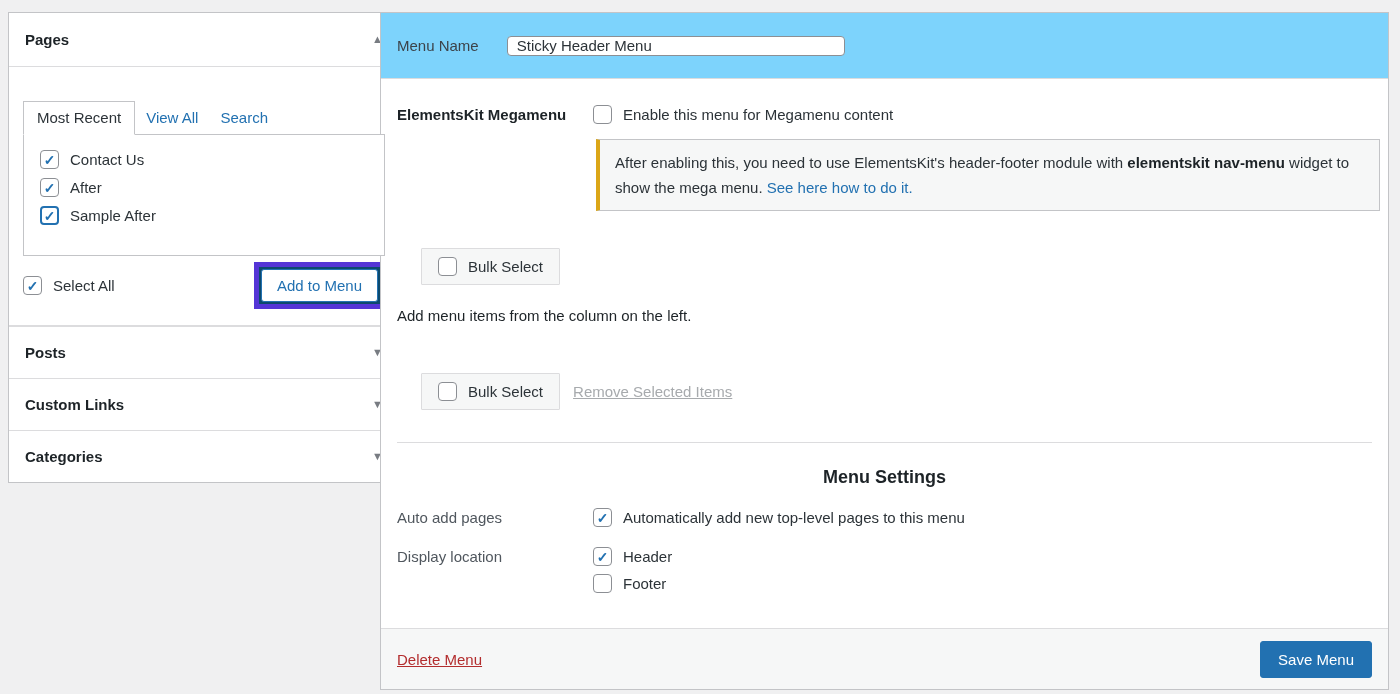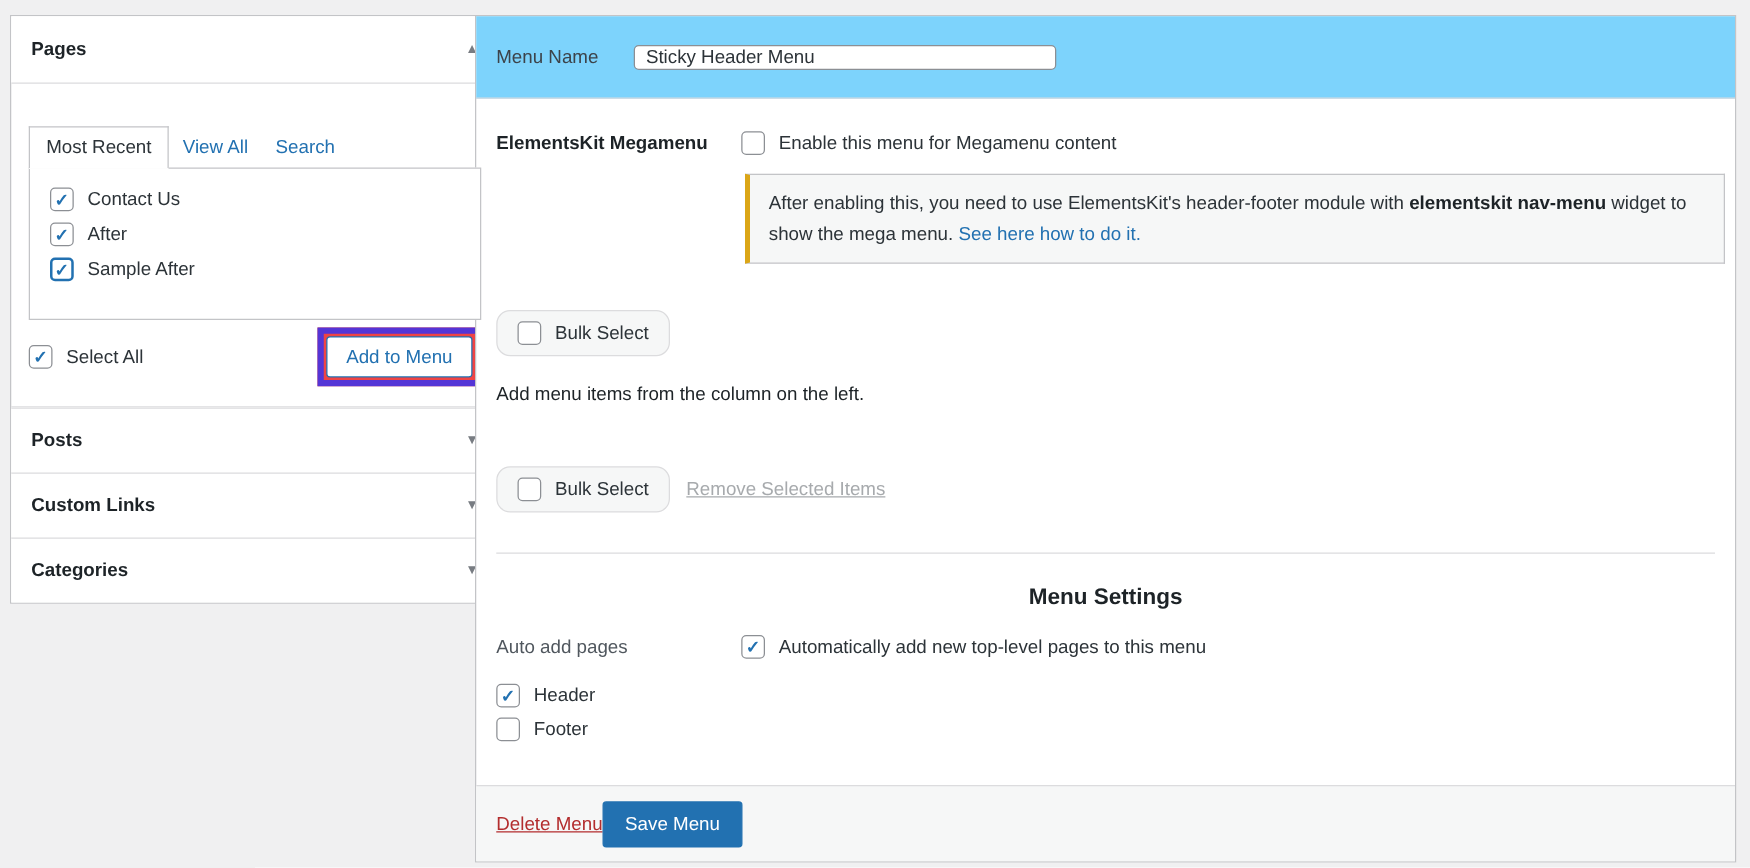--- a/index.html
+++ b/index.html
@@ -46,21 +46,21 @@
     display:inline-flex; align-items:center; justify-content:center; cursor:pointer;
   }
   .cb .check { color:#2271b1; font-size:14px; font-weight:bold; line-height:1; transform:translateY(-0.5px); }
   .cb.focused { border:2px solid #2271b1; }
 
   .button-controls { margin-top:6px; display:flex; justify-content:space-between; align-items:center; }
   .select-all { display:flex; align-items:center; cursor:pointer; }
   .select-all .cb { margin-right:11px; }
   .select-all .cb-label { font-size:15px; }
 
-  .purple-highlight { border:5px solid #5435d6; padding:2px; background:#ef4444; }
+  .purple-highlight { border:5px solid #5435d6; padding:2px; background:#0c4a6e; }
   .button-secondary {
     background:#fff; border:1px solid #2271b1; color:#2271b1;
     border-radius:3px; padding:7px 15px; font-size:15px;
     font-family:"Liberation Sans", sans-serif; cursor:pointer;
   }
 
   
   .main-card { left:380px; top:12px; width:1009px; height:678px; display:flex; flex-direction:column; }
   .menu-name-row {
     height:66px; background:#7dd3fc; border-bottom:1px solid #dcdcde;
@@ -84,44 +84,45 @@
   .notice {
     margin:15px 0 0 199px; width:784px;
     background:#f6f7f7; border:1px solid #c3c4c7; border-left:4px solid #dba617;
     padding:10px 15px; font-size:15px; line-height:25px; color:#2c3338;
   }
   .notice b { color:#1d2327; }
   .notice a { color:#2271b1; cursor:pointer; }
 
   .bulk-btn {
     margin-top:37px; display:inline-flex; align-items:center;
-    background:#f6f7f7; border:1px solid #dcdcde; border-radius:11px;
+    background:#f6f7f7; border:1px solid #dcdcde; border-radius:1px;
     padding:8px 16px; font-size:15px; color:#2c3338; cursor:pointer;
     font-family:"Liberation Sans", sans-serif;
+    margin-left:24px;
   }
   .bulk-btn .cb { margin-right:11px; background:#fff; }
 
   .empty-msg { margin-top:22px; font-size:15px; color:#1d2327; }
 
   .bulk-row2 { margin-top:49px; display:flex; align-items:center; }
   .bulk-row2 .bulk-btn { margin-top:0; }
   .remove-link { margin-left:13px; font-size:15px; color:#a7aaad; text-decoration:underline; cursor:pointer; }
 
   .divider { border:none; border-top:1px solid #dcdcde; margin-top:32px; }
 
   .settings-title { margin-top:24px; font-size:18px; font-weight:bold; color:#1d2327;text-align:center; }
 
   .settings-row { display:flex; margin-top:20px; }
   .settings-label { width:196px; flex:0 0 196px; font-size:15px; color:#50575e; padding-top:1px; }
   .settings-stack .cb-inline { margin-bottom:8px; }
   .settings-stack .cb-inline:last-child { margin-bottom:0; }
 
   .card-footer {
     flex:0 0 61px; background:#f6f7f7; border-top:1px solid #dcdcde;
-    display:flex; align-items:center; justify-content:flex-start; padding:0 16px;
+    display:flex; align-items:center; justify-content:space-between; padding:0 16px;
   }
   .delete-link { font-size:15px; color:#b32d2e; text-decoration:underline; cursor:pointer; }
   .button-primary {
     background:#2271b1; border:1px solid #2271b1; color:#fff;
     border-radius:3px; padding:9px 17px; font-size:15px;
     font-family:"Liberation Sans", sans-serif; cursor:pointer;
   }
 </style>
 </head>
 <body>
@@ -234,20 +235,21 @@
       <span class="settings-label">Auto add pages</span>
       <label class="cb-inline">
         <span class="cb">
             <span class="check">✓</span>
           </span>
         <span class="cb-label">Automatically add new top-level pages to this menu</span>
       </label>
     </div>
 
     <div class="settings-row">
+      <span class="settings-label">Display location</span>
       <div class="settings-stack">
         <label class="cb-inline">
           <span class="cb">
               <span class="check">✓</span>
             </span>
           <span class="cb-label">Header</span>
         </label>
         <label class="cb-inline">
           <span class="cb"></span>
           <span class="cb-label">Footer</span>

